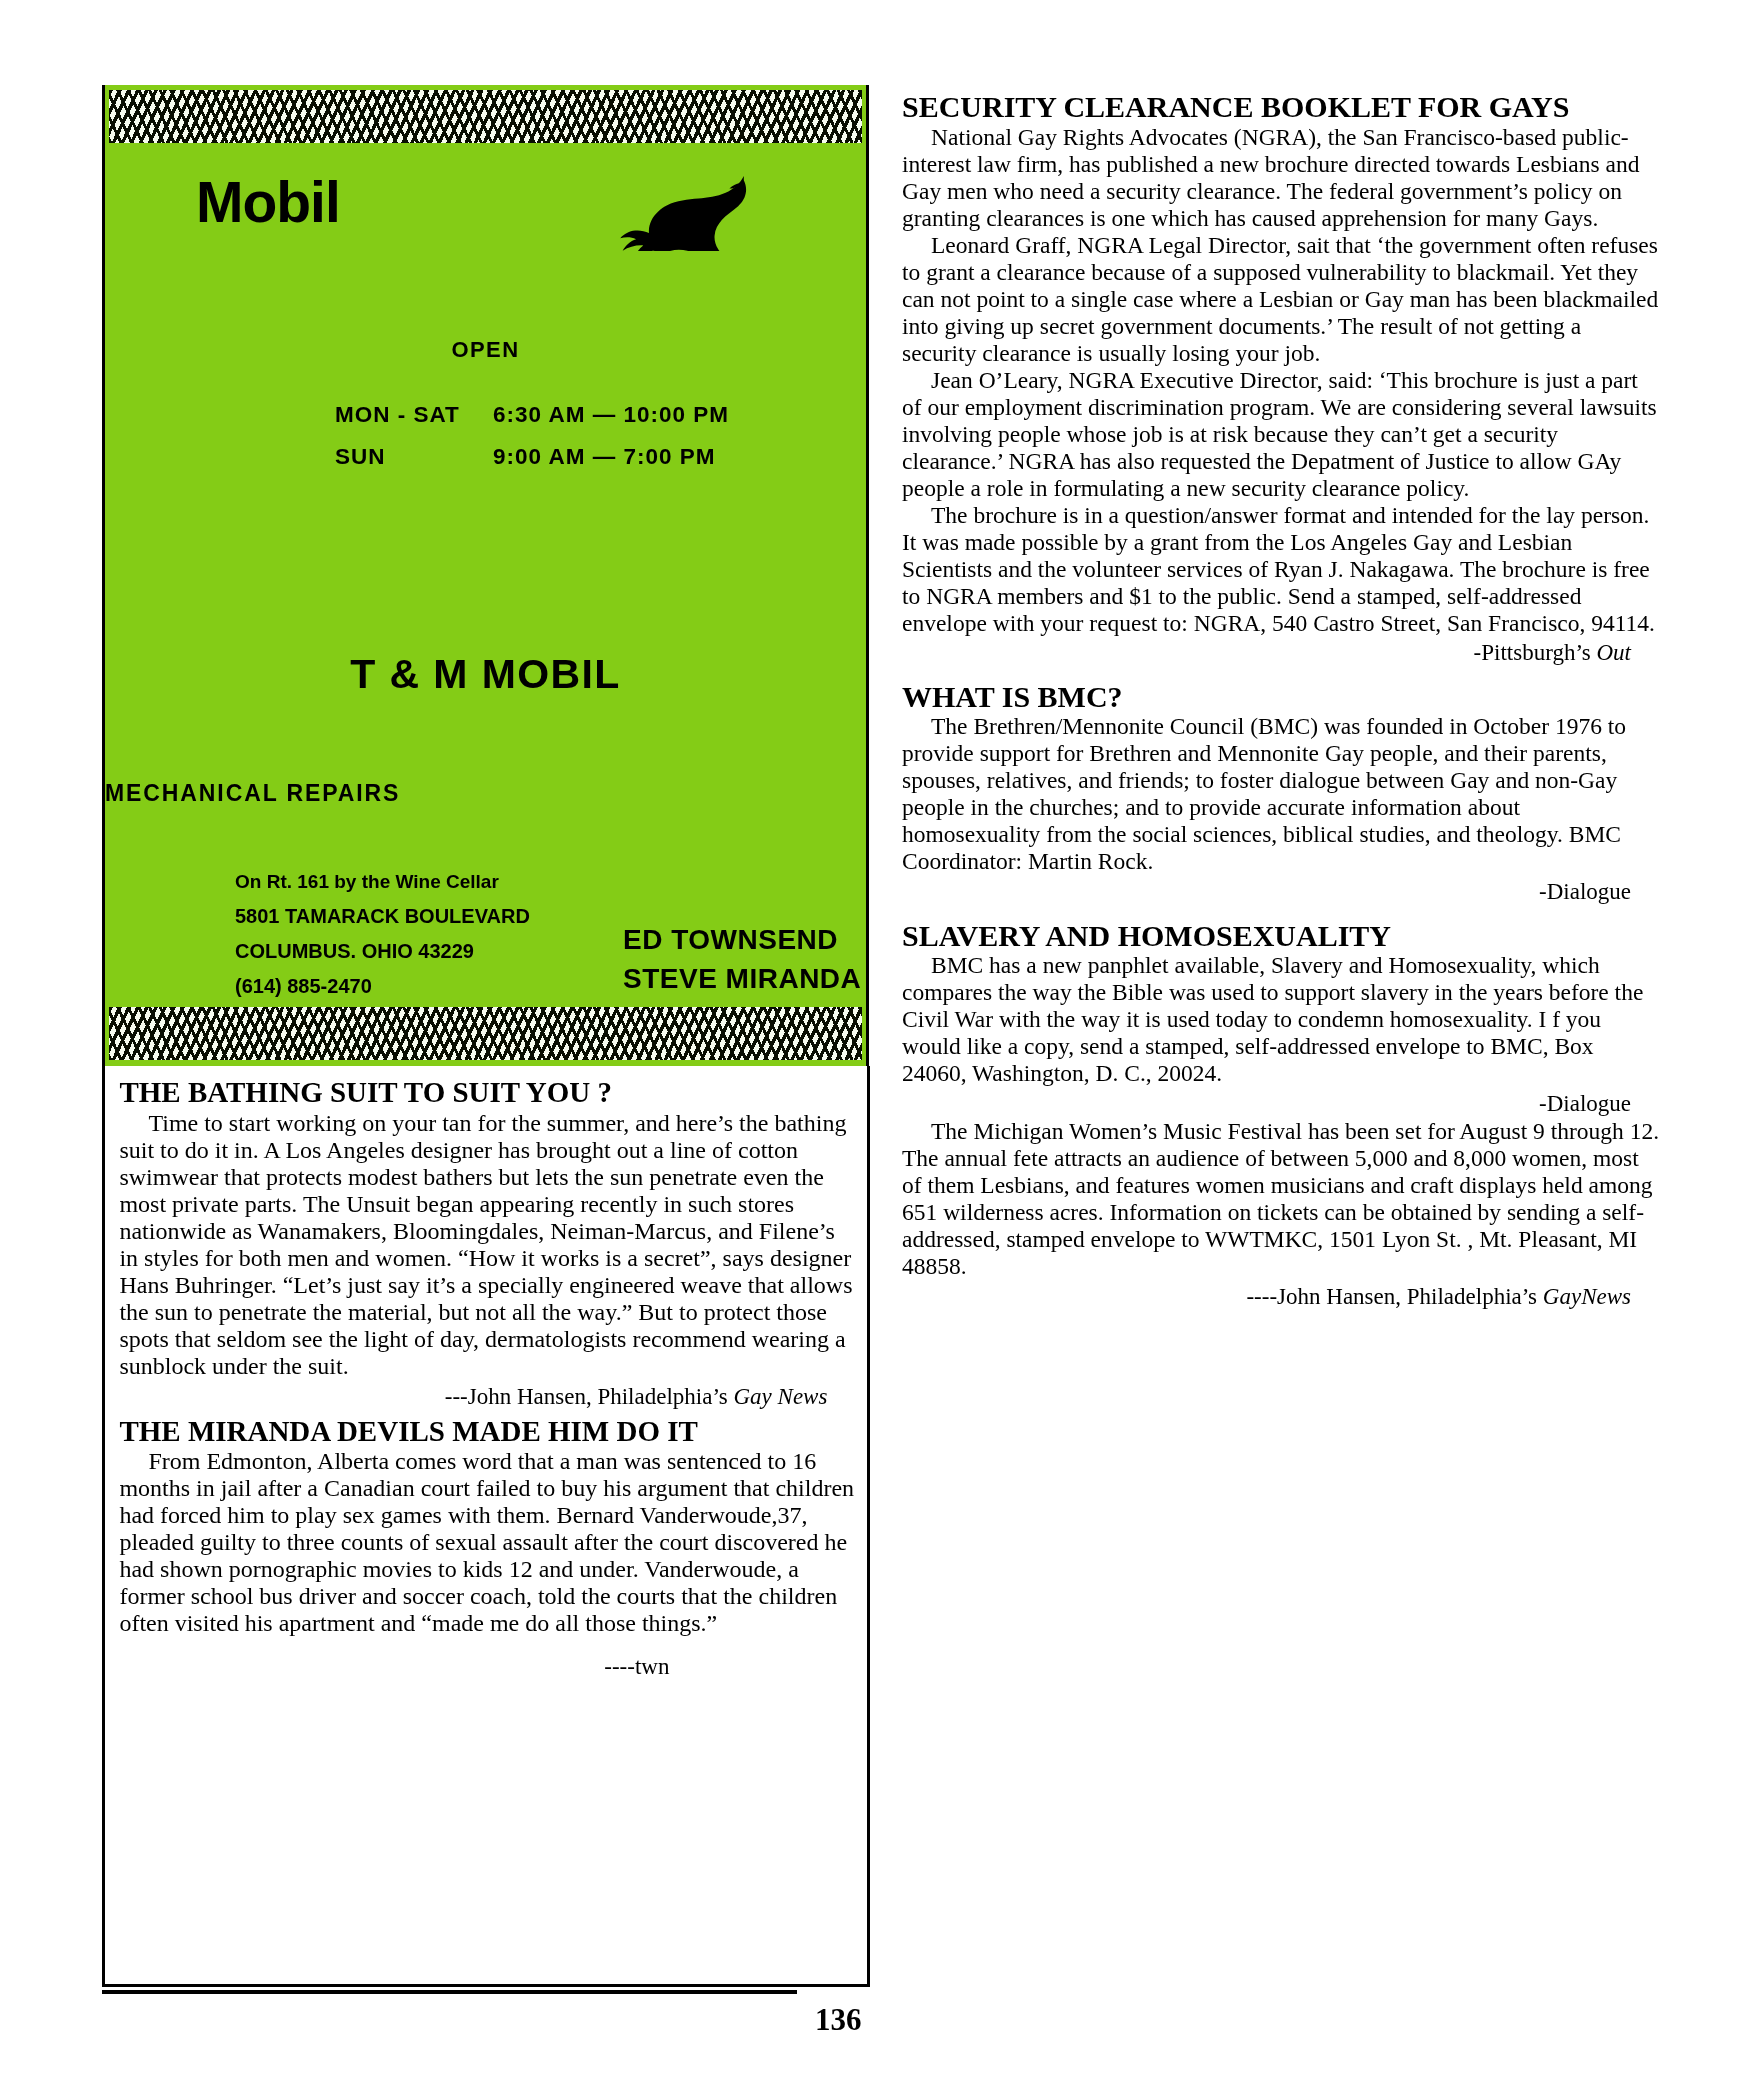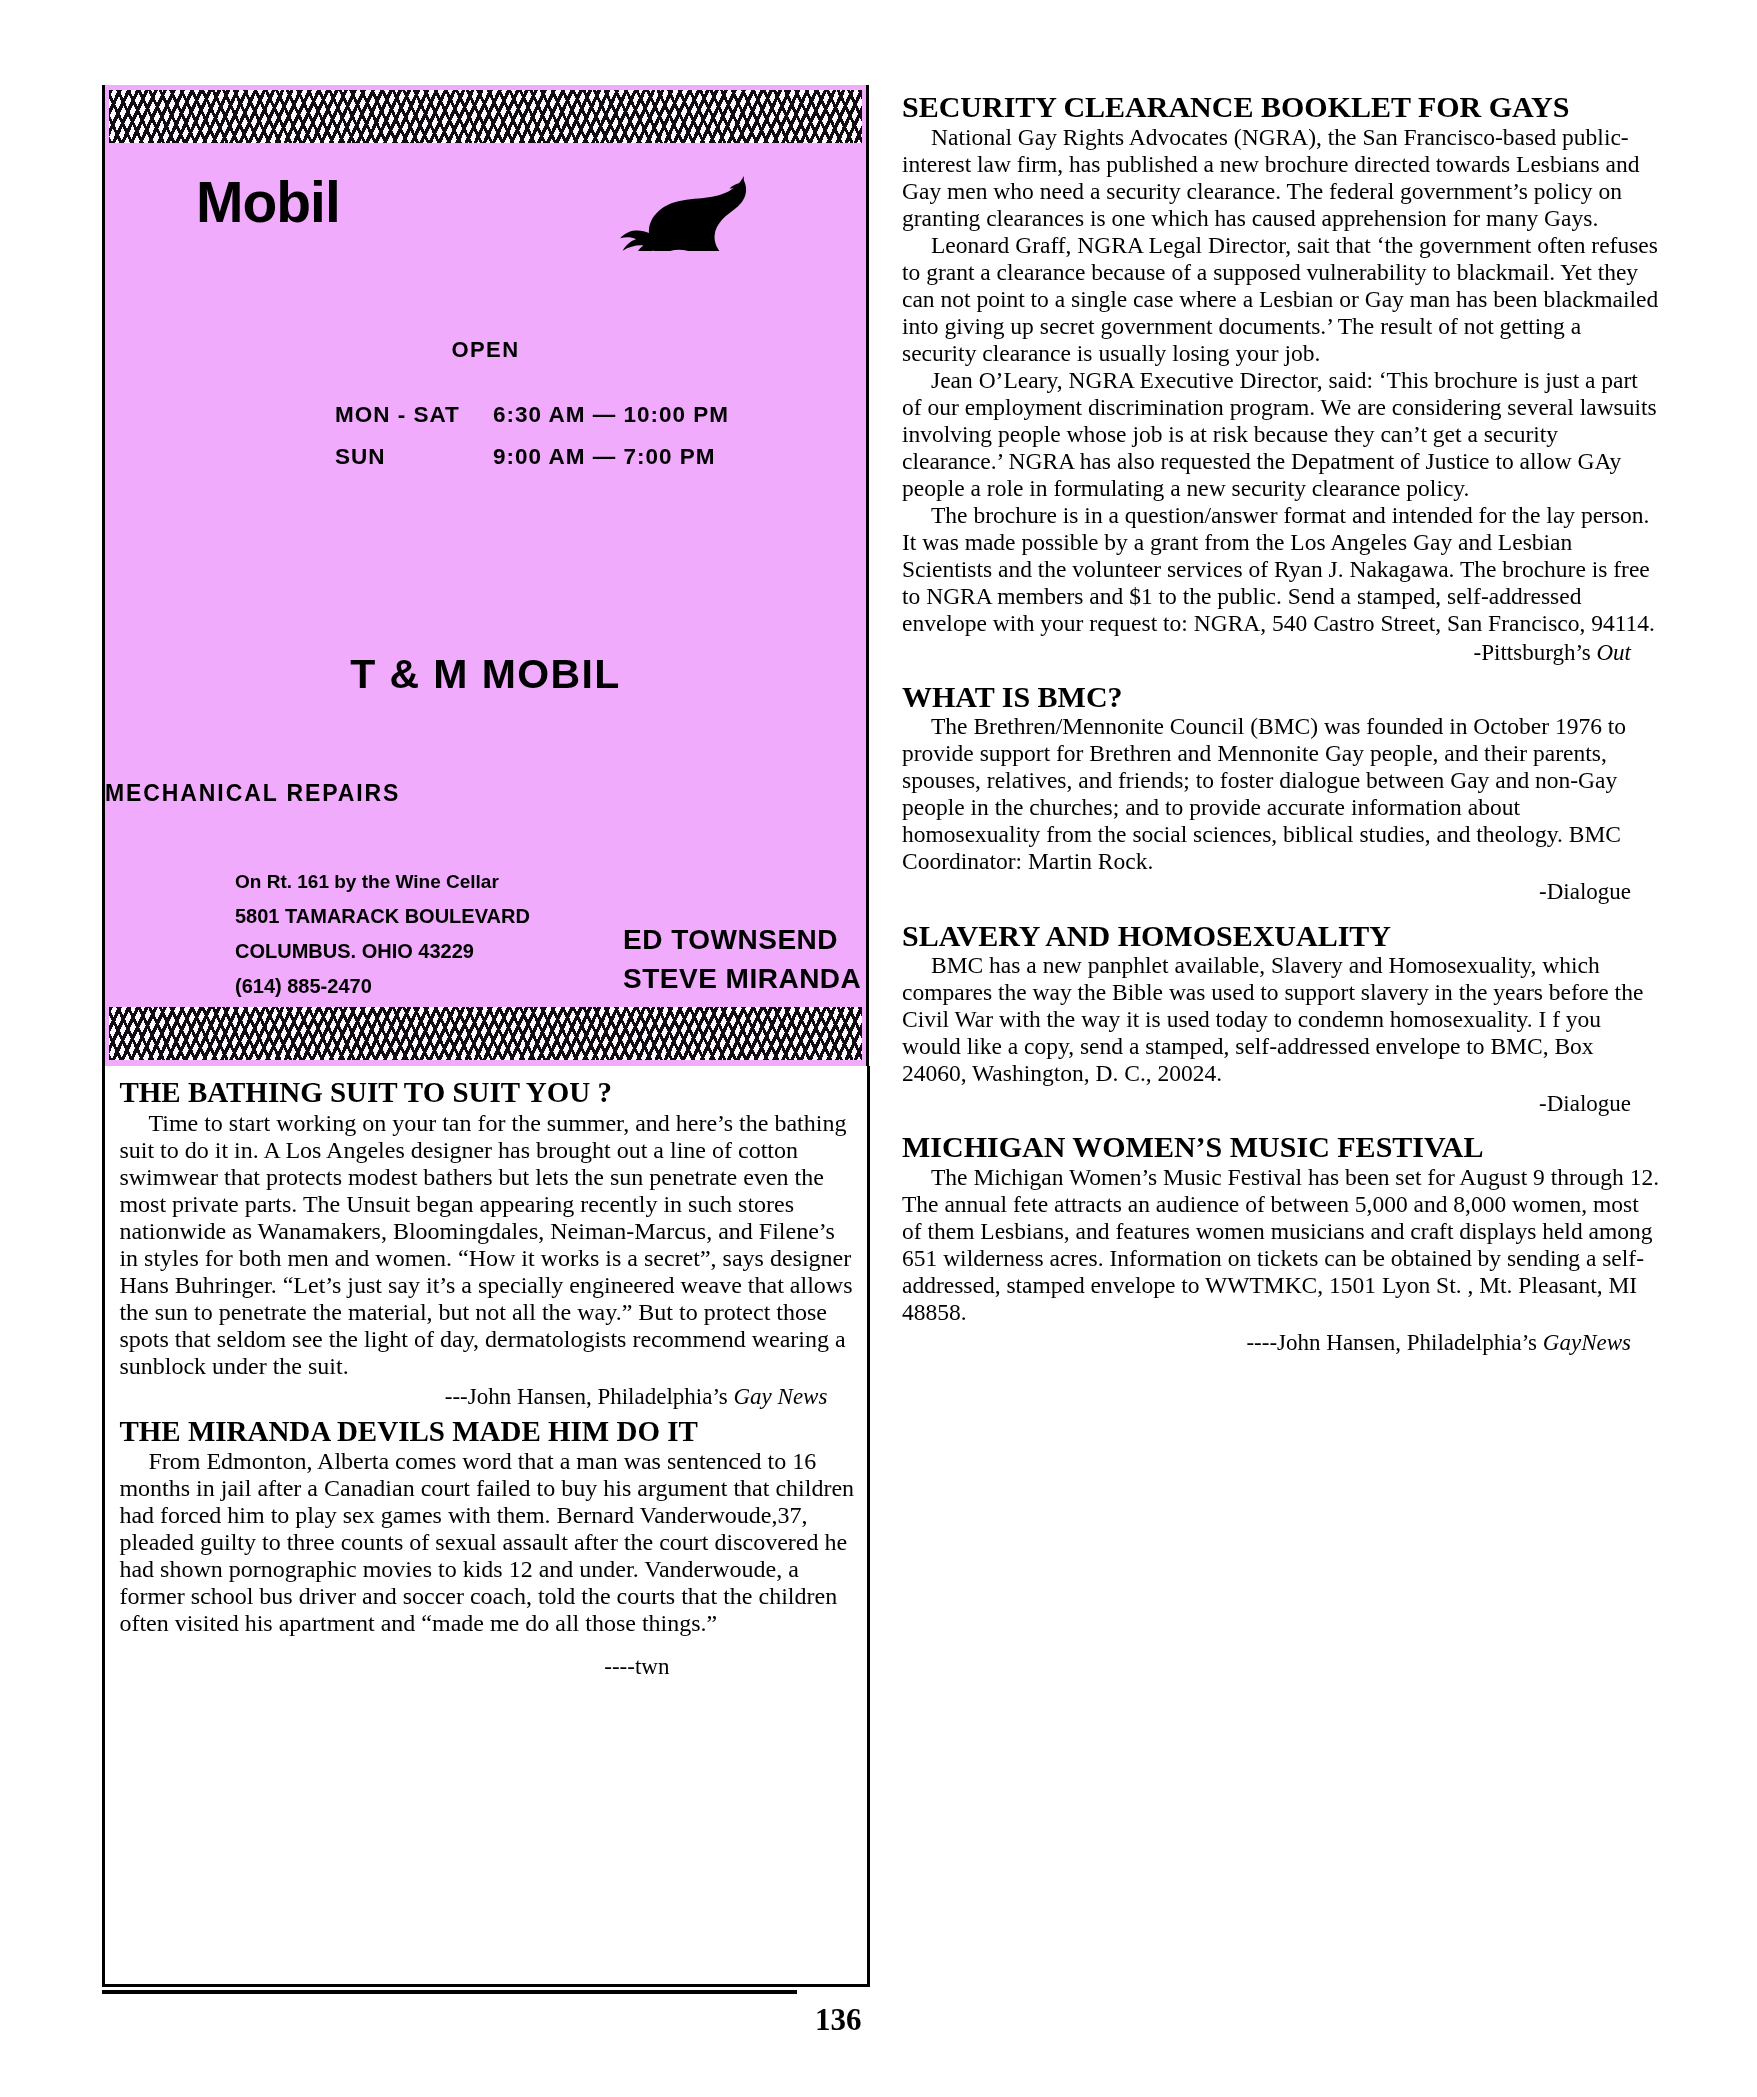--- a/index.html
+++ b/index.html
@@ -31,21 +31,21 @@
   }
 
   
   .ad-box {
     position: relative;
     width: 767px;
     height: 981px;
     border-left: 3.4px solid #000;
     border-right: 3.4px solid #000;
     box-sizing: border-box;
-    background: #f0abfc;
+    background: #84cc16;
   }
   .ad-hatch-top, .ad-hatch-bottom {
     position: absolute;
     left: 3.8px;
     width: 753px;
     height: 53px;
     background:
       repeating-linear-gradient(115deg, #000 0px, #000 3.4px, #fff 3.4px, #fff 8.2px),
       repeating-linear-gradient(65deg, #000 0px, #000 2.9px, #fff 2.9px, #fff 9.6px);
     background-blend-mode: multiply;
@@ -283,21 +283,20 @@
     <div class="credit"><span>-Pittsburgh’s </span><i class="it">Out</i></div>
 
     <h2 class="headline sub">WHAT IS BMC?</h2>
     <p class="body">The Brethren/Mennonite Council (BMC) was founded in October 1976 to provide support for Brethren and Mennonite Gay people, and their parents, spouses, relatives, and friends; to foster dialogue between Gay and non-Gay people in the churches; and to provide accurate information about homosexuality from the social sciences, biblical studies, and theology. BMC Coordinator: Martin Rock.</p>
     <div class="credit">-Dialogue</div>
 
     <h2 class="headline sub">SLAVERY AND HOMOSEXUALITY</h2>
     <p class="body">BMC has a new panphlet available, Slavery and Homosexuality, which compares the way the Bible was used to support slavery in the years before the Civil War with the way it is used today to condemn homosexuality. I f you would like a copy, send a stamped, self-addressed envelope to BMC, Box 24060, Washington, D. C., 20024.</p>
     <div class="credit">-Dialogue</div>
 
-    <h2 class="headline sub">MICHIGAN WOMEN’S MUSIC FESTIVAL</h2>
     <p class="body">The Michigan Women’s Music Festival has been set for August 9 through 12. The annual fete attracts an audience of between 5,000 and 8,000 women, most of them Lesbians, and features women musicians and craft displays held among 651 wilderness acres. Information on tickets can be obtained by sending a self-addressed, stamped envelope to WWTMKC, 1501 Lyon St. , Mt. Pleasant, MI 48858.</p>
     <div class="credit"><span>----John  Hansen, Philadelphia’s </span><i class="it">GayNews</i></div>
   </div>
 
   <div class="bottom-rule"></div>
   <div class="page-number">136</div>
 
 </div>
 
 

